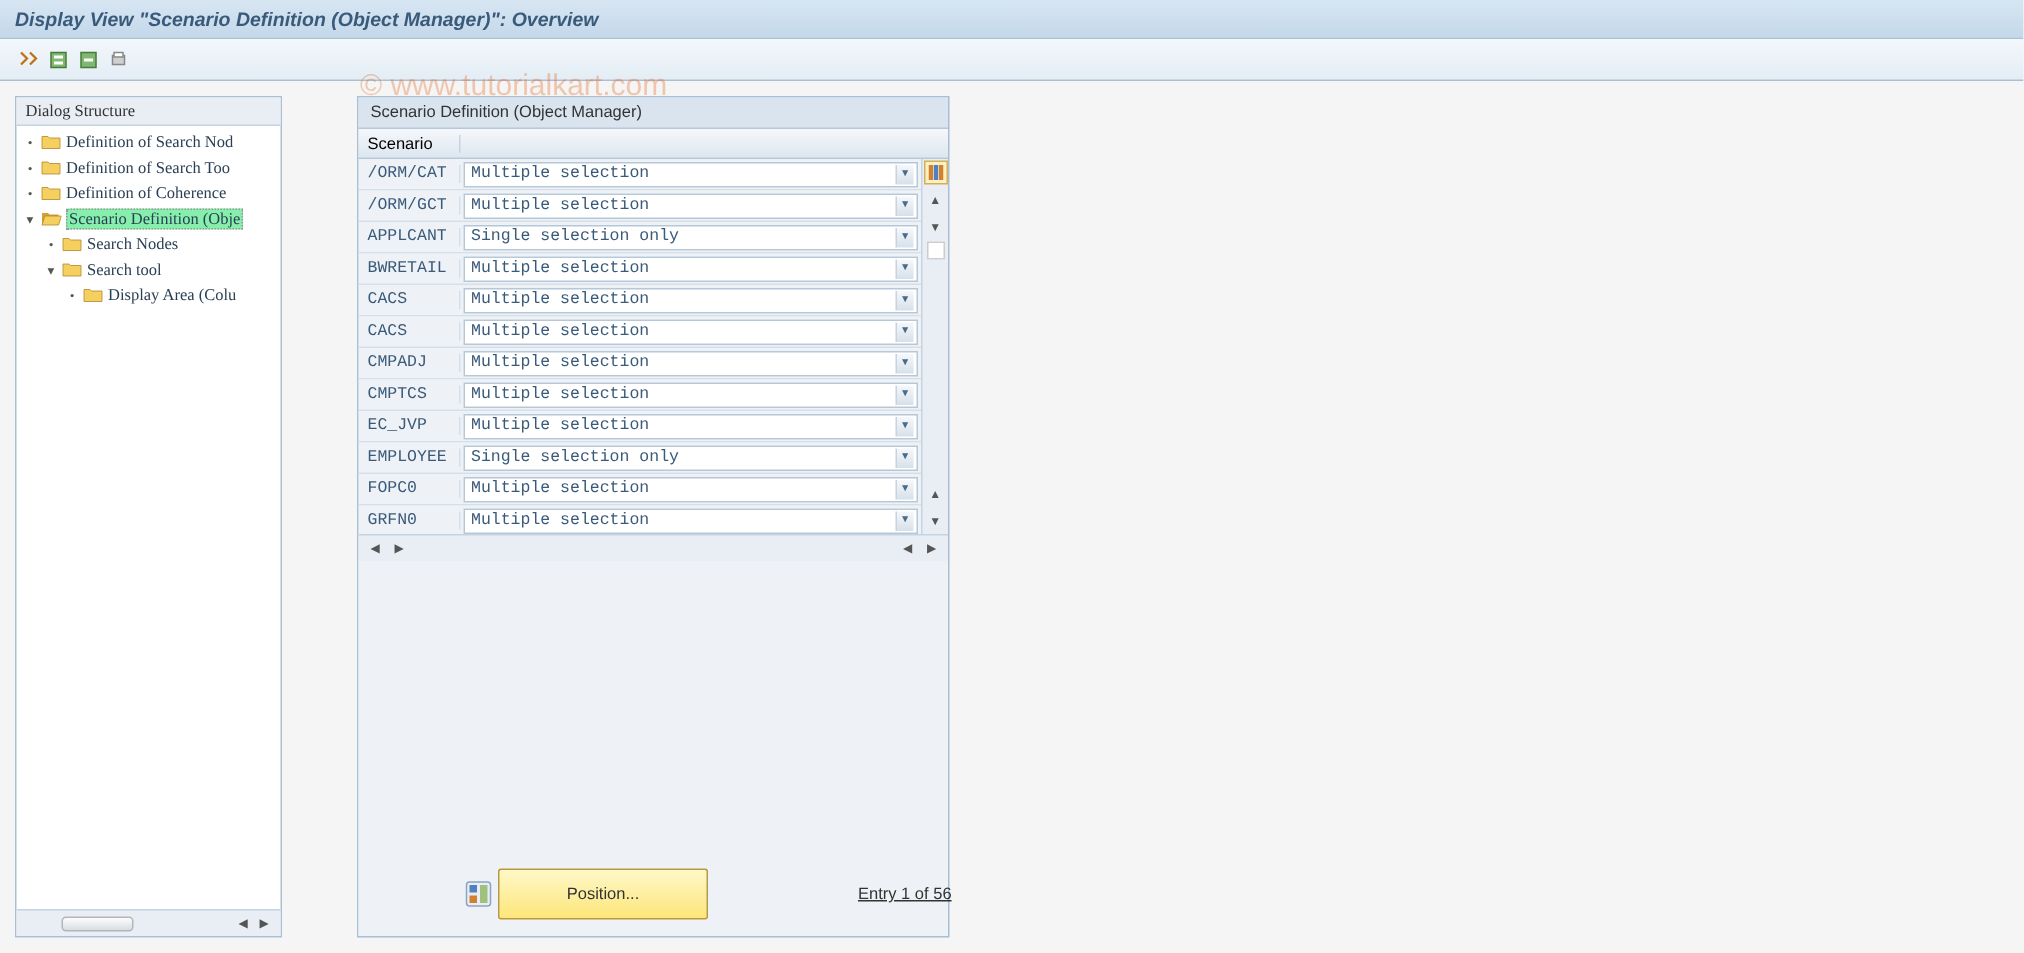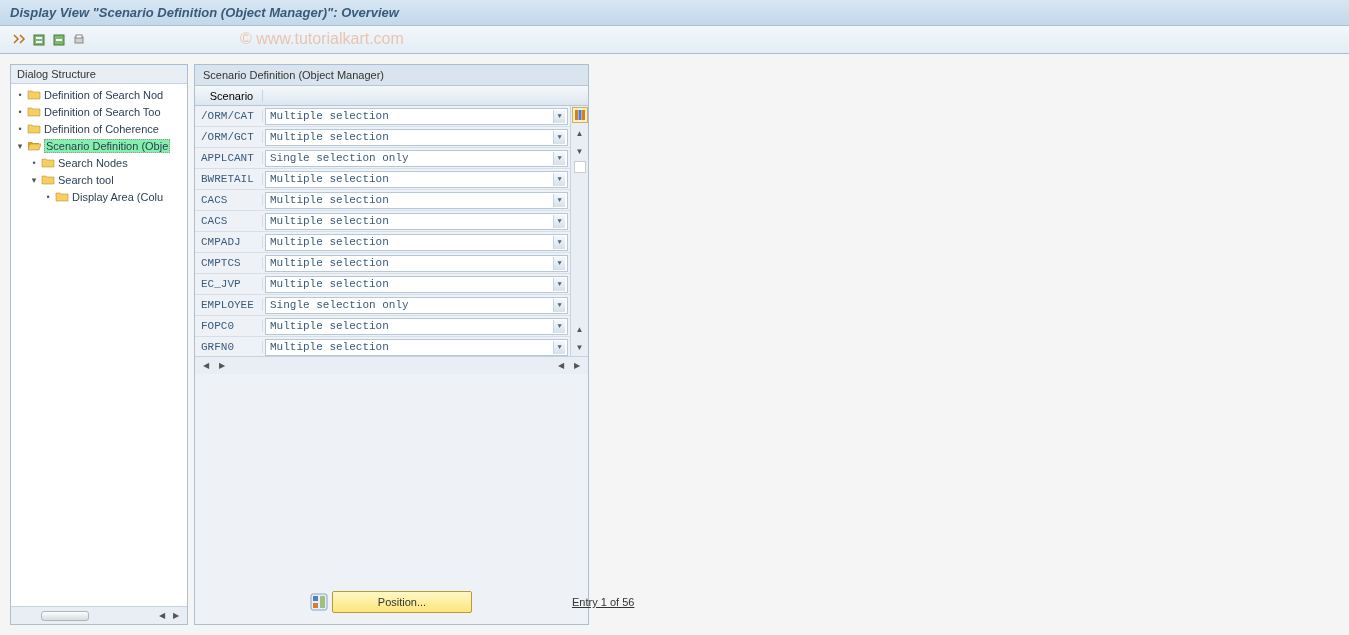--- a/index.html
+++ b/index.html
@@ -36,39 +36,40 @@
       height: 18px;
       display: inline-flex;
       align-items: center;
       justify-content: center;
       cursor: pointer;
       border: 1px solid transparent;
     }
     .watermark {
       position: absolute;
       left: 240px;
-      top: 4px;
+      top: 20px;
       color: rgba(228,110,40,0.35);
-      font-size: 16px;
+      font-size: 20px;
       font-weight: normal;
       pointer-events: none;
     }
     .main-area {
       display: flex;
       padding: 10px;
       gap: 6px;
       height: calc(100% - 54px);
     }
     
     .sidebar {
       width: 178px;
       background: #fff;
       border: 1px solid #a8bfd4;
       display: flex;
       flex-direction: column;
+      font-family: Liberation Serif, serif;
     }
     .sidebar-title {
       background: #e8eef4;
       border-bottom: 1px solid #c4d4e2;
       padding: 3px 6px;
       font-size: 11px;
       color: #333;
     }
     .tree {
       flex: 1;
@@ -144,36 +145,37 @@
     .sidebar-hscroll .arrow.left { right: 18px; }
     .sidebar-hscroll .arrow.right { right: 4px; }
 
     
     .grid-panel {
       width: 395px;
       background: #eef2f6;
       border: 1px solid #a8bfd4;
       display: flex;
       flex-direction: column;
+      margin-left: 44px;
     }
     .grid-title {
       background: #d9e4ee;
       border-bottom: 1px solid #b6c8d8;
       padding: 4px 8px;
       font-size: 11px;
       color: #333;
     }
     .grid-header {
       display: flex;
       background: linear-gradient(to bottom, #f5f8fb, #dde6ef);
       border-bottom: 1px solid #b6c8d8;
       height: 20px;
       align-items: center;
     }
-    .col-scenario { width: 68px; padding-left: 6px; border-right: 1px solid #c4d4e2; text-align: center; }
+    .col-scenario { width: 68px; padding-left: 6px; border-right: 1px solid #c4d4e2; }
     .col-selection { flex: 1; padding-left: 6px; }
     .grid-body-wrap { display: flex; flex: 1; min-height: 0; }
     .grid-body { flex: 1; overflow: hidden; }
     .grid-row {
       display: flex;
       height: 21px;
       align-items: center;
       border-bottom: 1px solid #d6dfe7;
       background: #eef2f6;
     }
@@ -264,21 +266,21 @@
     .bottom-bar {
       position: absolute;
       left: 210px;
       bottom: 22px;
       display: flex;
       align-items: center;
       gap: 100px;
     }
     .position-btn {
       width: 140px;
-      height: 22px;
+      height: 34px;
       background: linear-gradient(to bottom, #fef8c8, #fde67a);
       border: 1px solid #b89a3a;
       border-radius: 2px;
       display: flex;
       align-items: center;
       justify-content: center;
       gap: 6px;
       cursor: pointer;
       font-size: 11px;
       color: #333;

